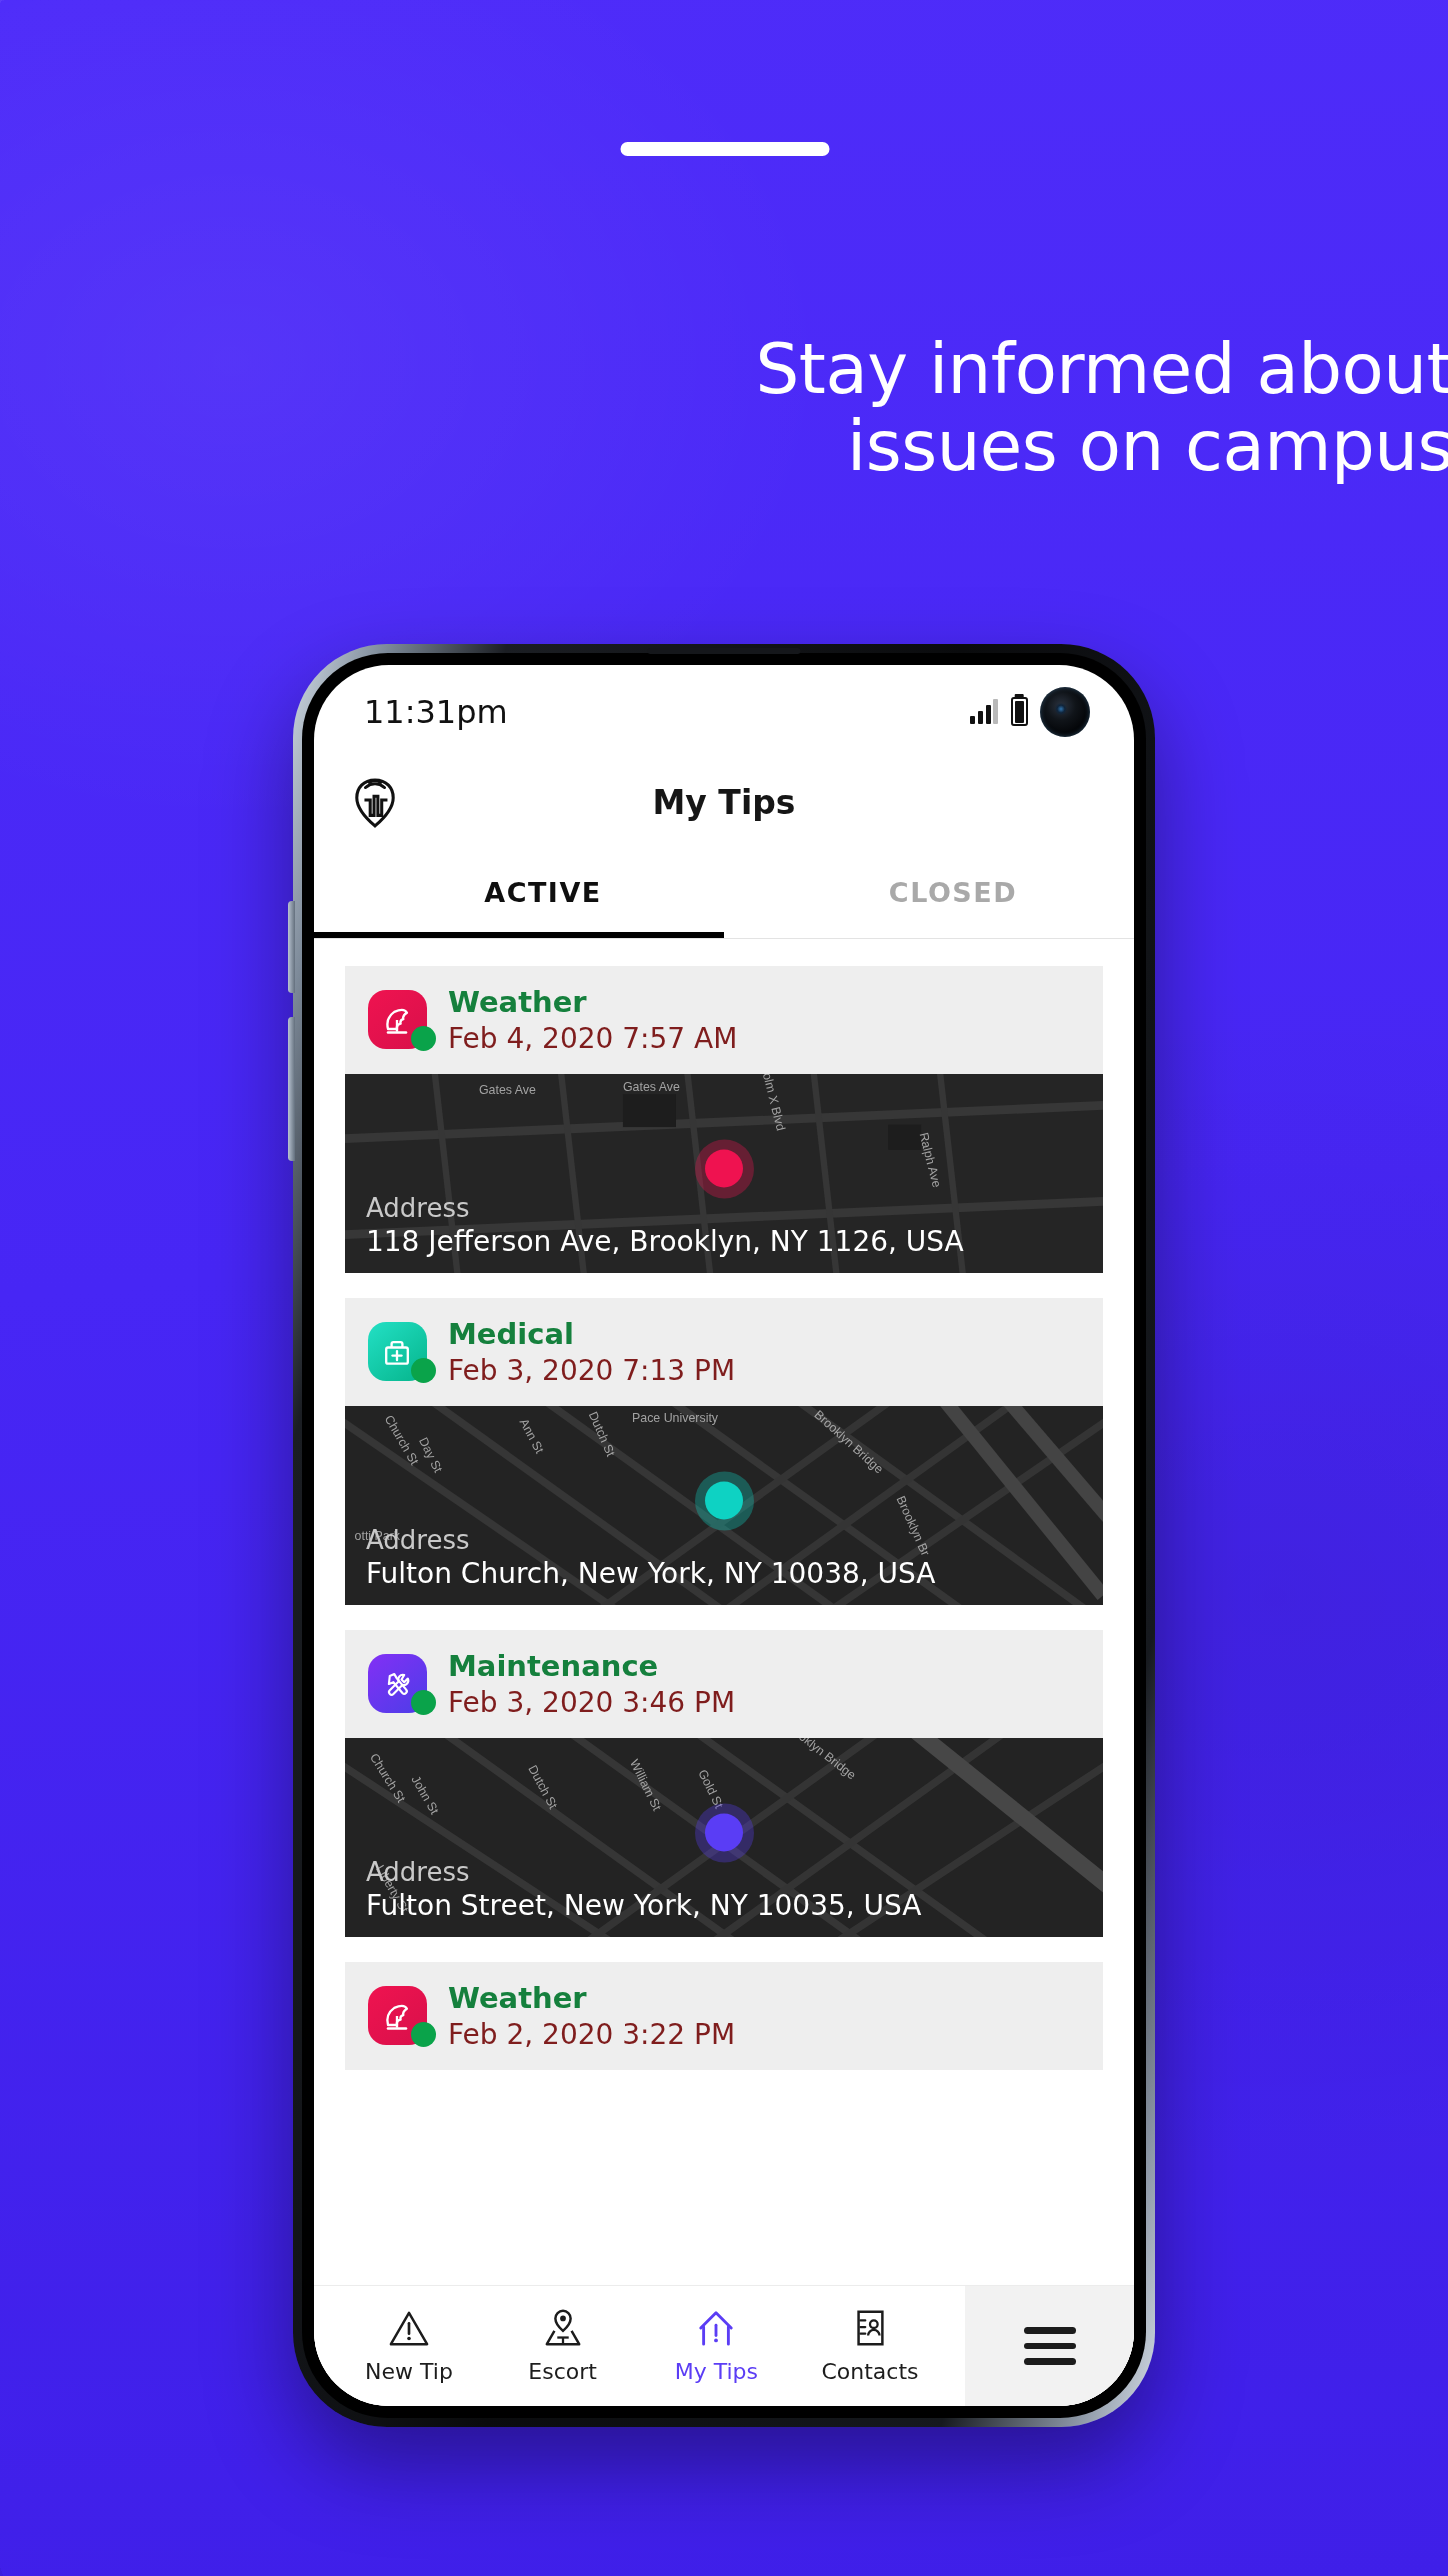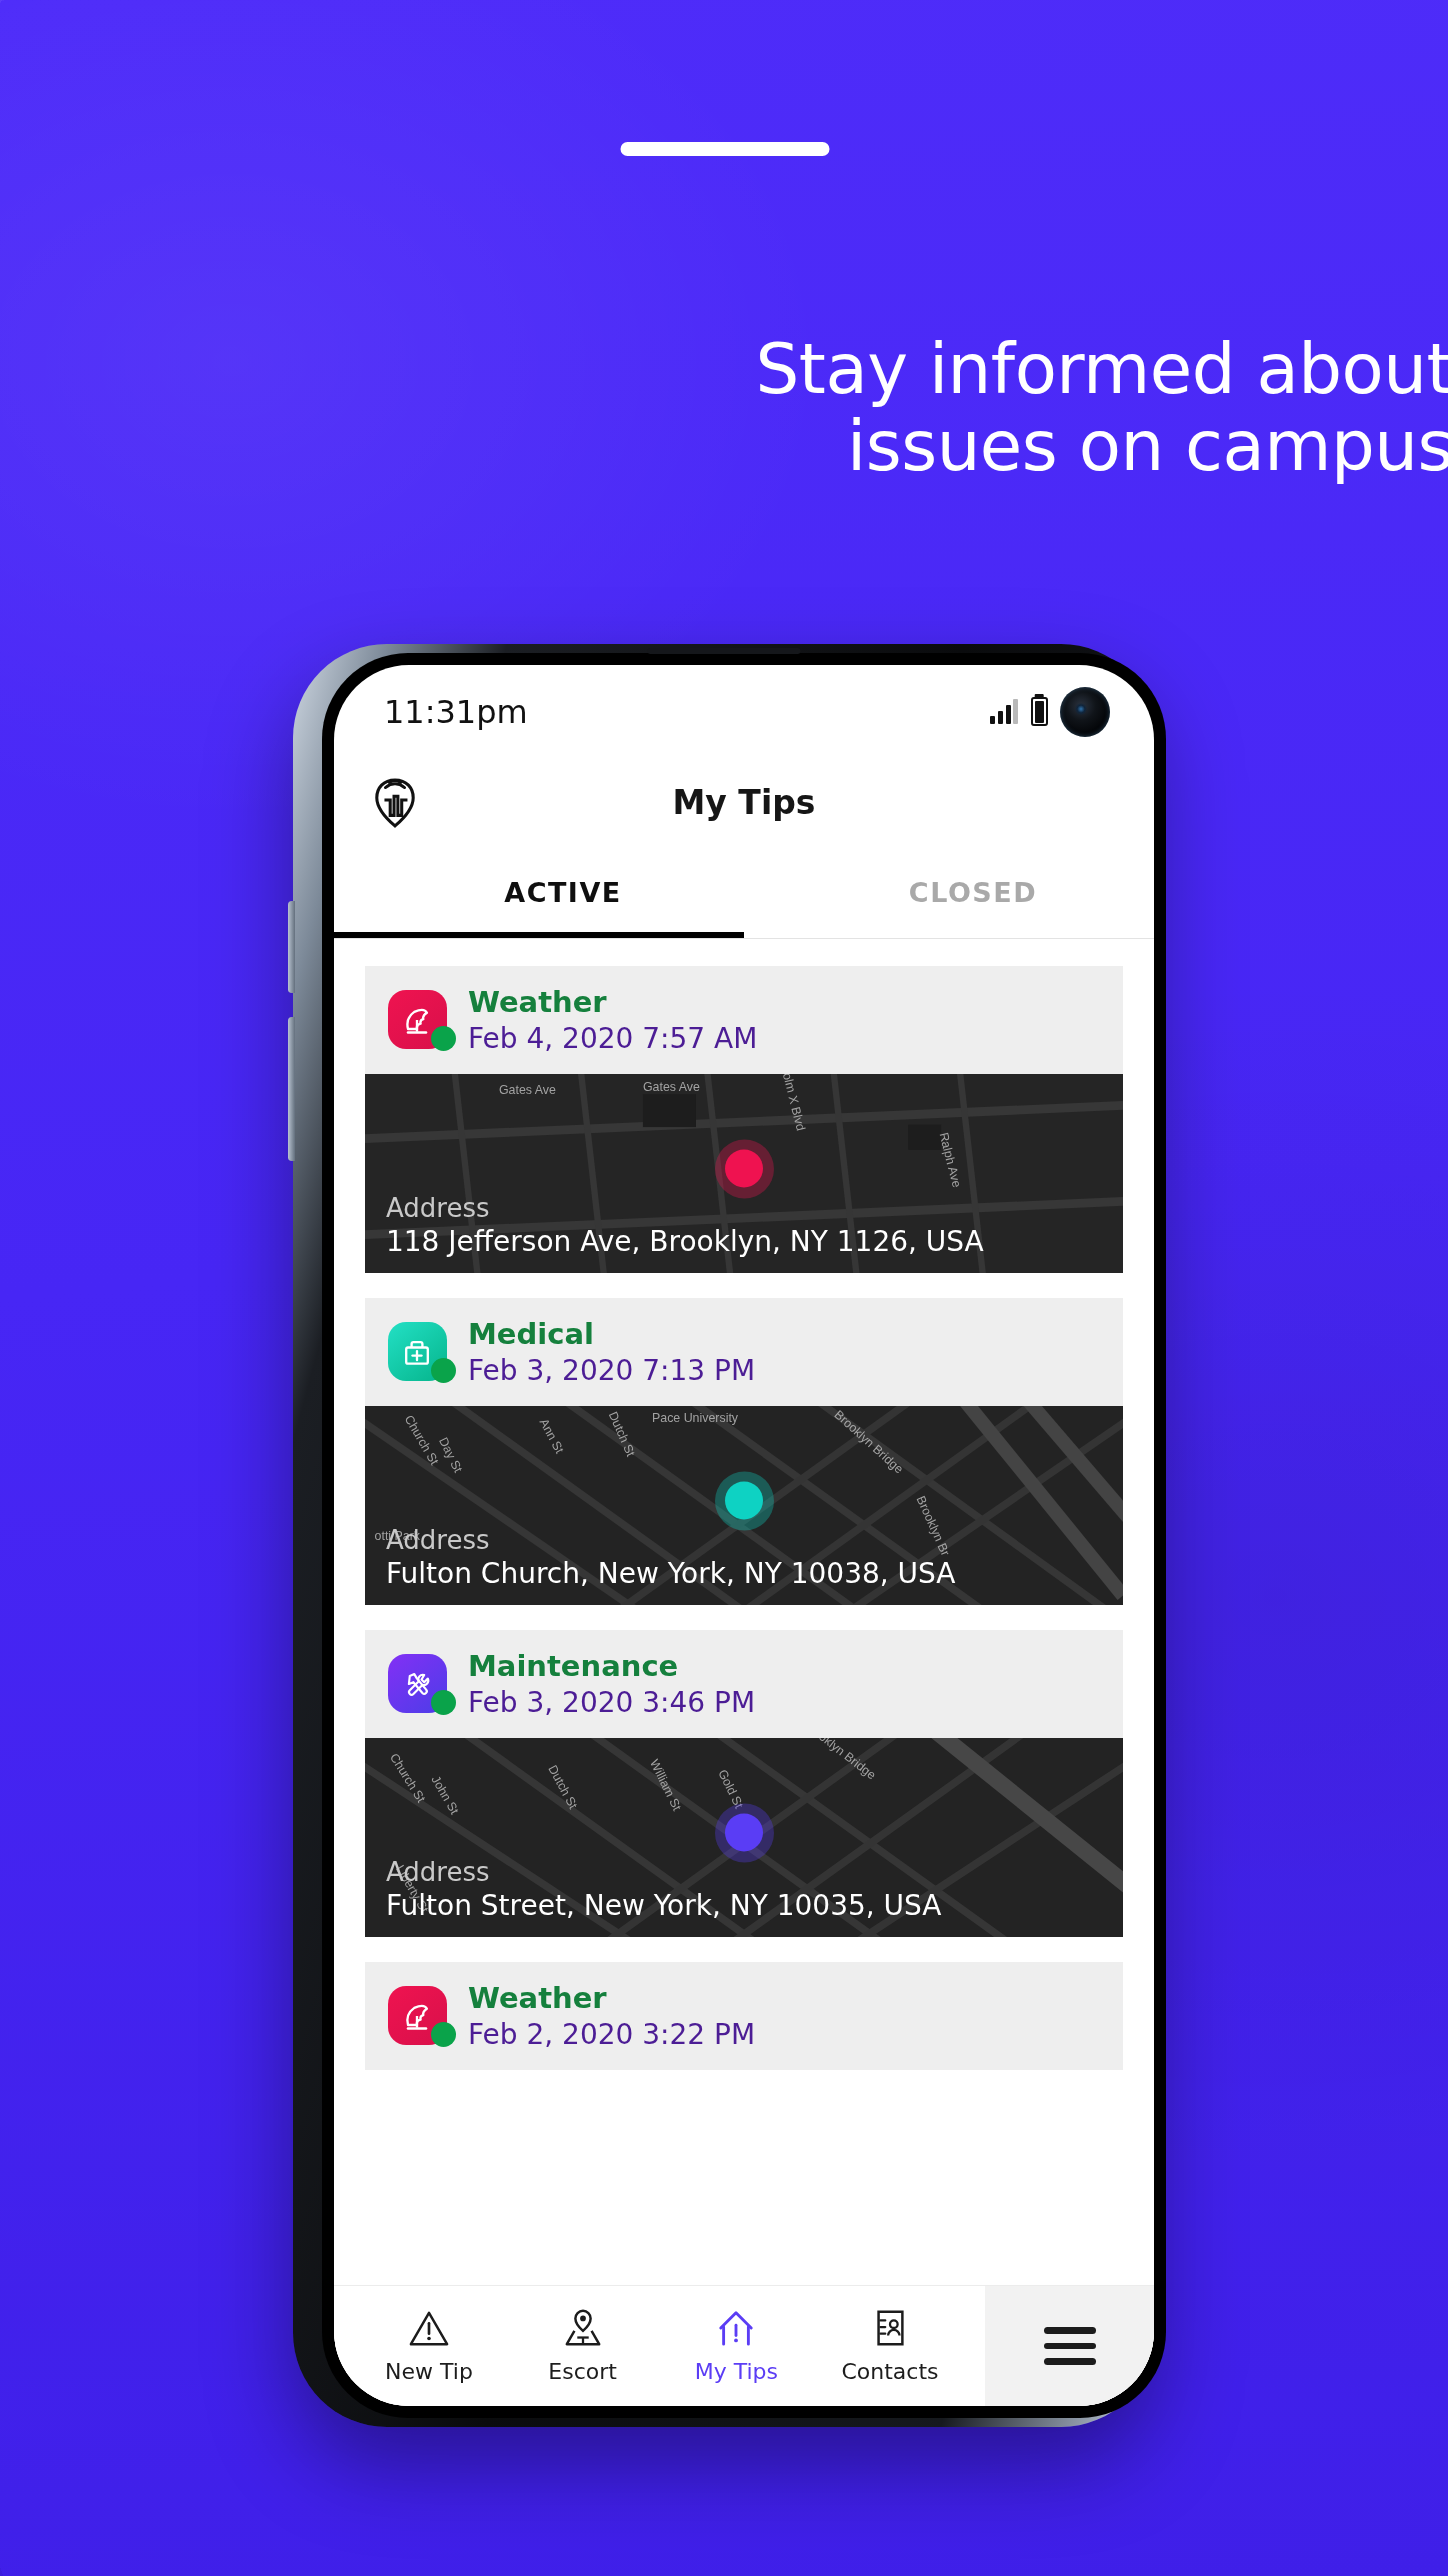--- a/index.html
+++ b/index.html
@@ -73,21 +73,20 @@
     background: linear-gradient(105deg,#cfd8e2 0%,#7d8a99 7%,#1b1e23 16%,#0a0b0d 50%,#16191e 84%,#8a95a4 94%,#d6dee7 100%);
     padding: 8.6px;
     box-shadow: 0 38px 86px rgba(0,0,0,0.38);
   }
   #phone-inner {
     width: 100%;
     height: 100%;
     border-radius: 86px;
     background: #000;
     padding: 12.4px;
-    margin-left: 20px;
   }
   #screen {
     position: relative;
     width: 100%;
     height: 100%;
     border-radius: 75px;
     background: #ffffff;
     overflow: hidden;
   }
 
@@ -245,21 +244,21 @@
     width: 25px; height: 25px;
     border-radius: 50%;
     background: #0aa34a;
   }
   .tip-meta { display: flex; flex-direction: column; gap: 2.9px; }
   .tip-type {
     font-size: 29px; font-weight: 700; color: #15803d;
     font-family: "DejaVu Sans", sans-serif;
   }
   .tip-date {
-    font-size: 28px; color: #4c1d95; font-weight: 400;
+    font-size: 28px; color: #7f1d1d; font-weight: 400;
     font-family: "DejaVu Sans", sans-serif;
   }
 
   
   .tip-map {
     position: relative;
     height: 199px;
     background: #232323;
     overflow: hidden;
   }

